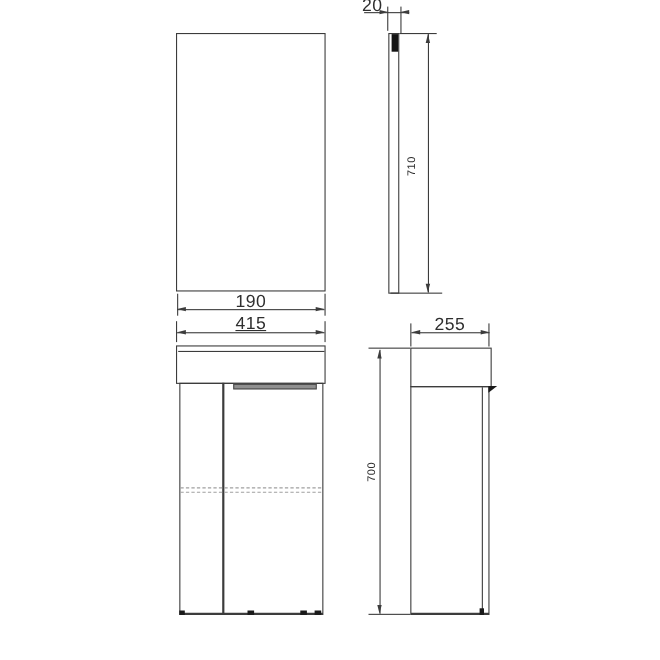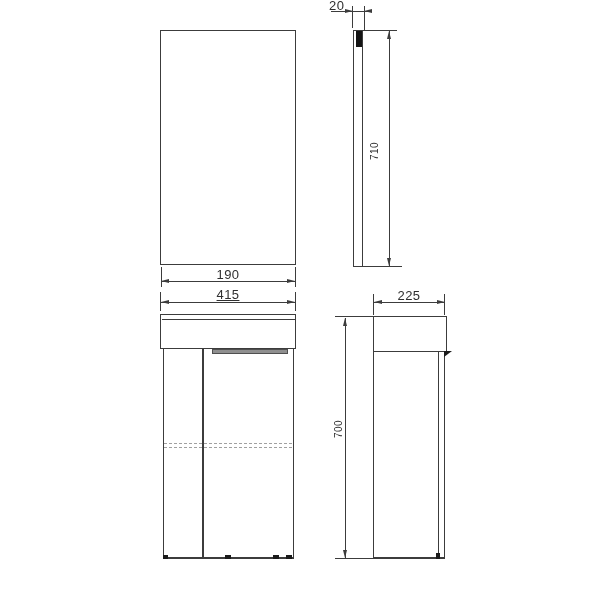--- a/index.html
+++ b/index.html
@@ -8,21 +8,21 @@
   .hline{position:absolute;background:var(--line,#3c3c3c);height:1.3px;}
   .vline{position:absolute;background:var(--line,#3c3c3c);width:1.3px;}
   .box{position:absolute;border:1.5px solid var(--line,#3c3c3c);box-sizing:border-box;background:transparent;}
   .thickb{border-bottom-width:2.5px;}
   .fill{position:absolute;background:var(--line-strong,#1a1a1a);}
   .arrow{position:absolute;width:0;height:0;}
   .arrow.r{border-left:8px solid var(--line,#3c3c3c);border-top:2.5px solid transparent;border-bottom:2.5px solid transparent;}
   .arrow.l{border-right:8px solid var(--line,#3c3c3c);border-top:2.5px solid transparent;border-bottom:2.5px solid transparent;}
   .arrow.u{border-bottom:8px solid var(--line,#3c3c3c);border-left:2.5px solid transparent;border-right:2.5px solid transparent;}
   .arrow.d{border-top:8px solid var(--line,#3c3c3c);border-left:2.5px solid transparent;border-right:2.5px solid transparent;}
-  .dimlabel{position:absolute;font-size:13px;line-height:10px;color:#2f2f2f;text-align:center;letter-spacing:.4px;}
+  .dimlabel{position:absolute;font-size:16px;line-height:10px;color:#2f2f2f;text-align:center;letter-spacing:.4px;}
   .rot{position:absolute;display:flex;align-items:center;justify-content:center;}
   .rot span{transform:rotate(-90deg);font-size:10px;line-height:10px;color:#2f2f2f;letter-spacing:.4px;white-space:nowrap;}
   .dash{position:absolute;height:0;border-top:1.5px dashed var(--dash,#a0a0a0);}
   .handle{position:absolute;background:var(--handle,#8f8f8f);border:1px solid #4f4f4f;box-sizing:content-box;}
   .wedge{position:absolute;width:0;height:0;border-top:6px solid var(--line-strong,#1a1a1a);border-right:8px solid transparent;}
 </style>
 </head>
 <body>
 
 <div id="canvas">
@@ -87,21 +87,21 @@
       <span>710</span>
     </div>
   </div>
 
   <div>
     <div class="vline" style="left:372.5px;top:294px;height:21px;"></div>
     <div class="vline" style="left:444px;top:294px;height:21px;"></div>
     <div class="hline" style="left:373.5px;top:302px;width:71px;"></div>
     <div class="arrow l" style="left:373.5px;top:300.2px;"></div>
     <div class="arrow r" style="left:436.5px;top:300.2px;"></div>
-    <div class="dimlabel" style="left:387px;top:291px;width:44px;">225</div>
+    <div class="dimlabel" style="left:387px;top:291px;width:44px;">255</div>
   </div>
 
   <div>
     <div class="box" style="left:372.5px;top:316px;width:74px;height:35.5px;"></div>
     <div class="box thickb" style="left:372.5px;top:351px;width:72px;height:208px;"></div>
     <div class="vline" style="left:438px;top:351.5px;height:207px;"></div>
     <div class="wedge" style="left:444px;top:351px;"></div>
     <div class="fill" style="left:436px;top:553px;width:4px;height:5.5px;"></div>
   </div>
 

